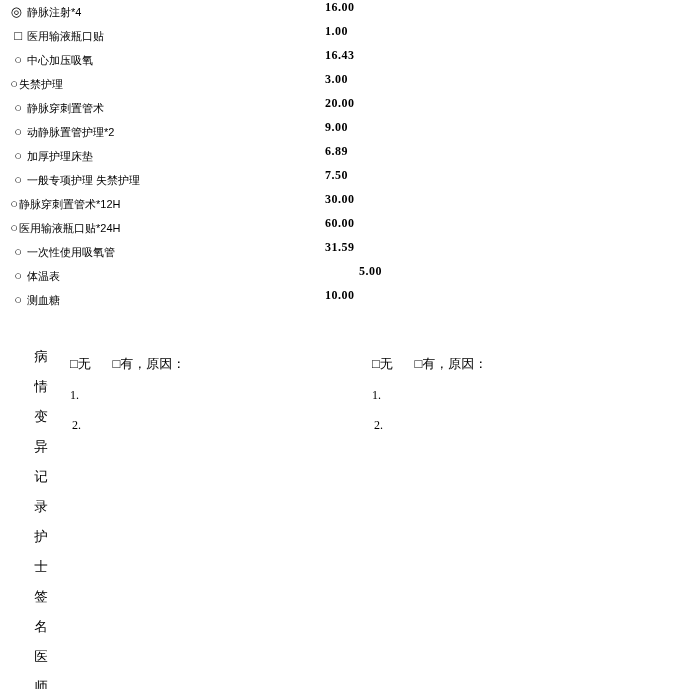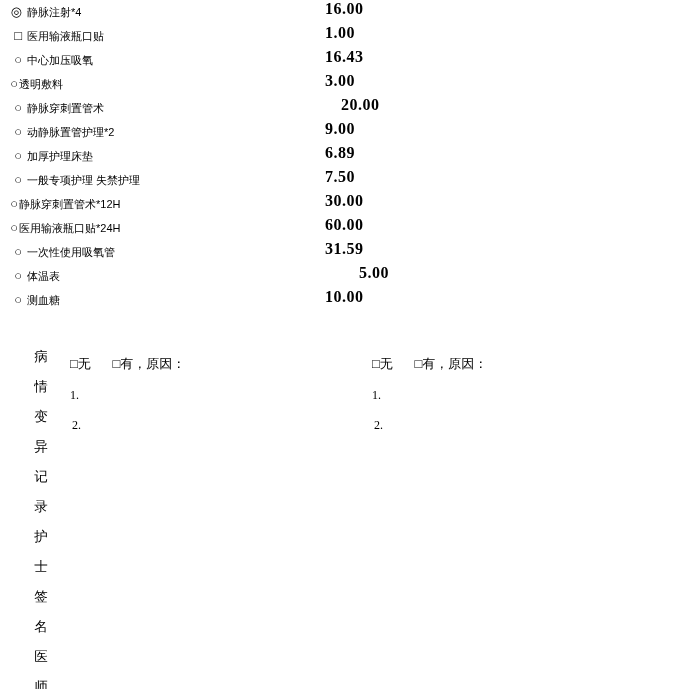--- a/index.html
+++ b/index.html
@@ -48,21 +48,21 @@
     font-size: 11px;
     padding-left: 5px;
     white-space: nowrap;
   }
   .item-label.tight {
     padding-left: 1px;
   }
   .item-price {
     position: absolute;
     left: 325px;
-    font-size: 16px;
+    font-size: 12px;
     font-weight: bold;
     font-family: "Liberation Serif", serif;
     letter-spacing: 0.5px;
   }
   .row-wrap {
     position: relative;
     height: 24px;
   }
 
   
@@ -142,31 +142,31 @@
       <div class="item-row">
         <div class="item-marker">○</div>
         <div class="item-label">中心加压吸氧</div>
       </div>
       <div class="item-price" style="top:0;">16.43</div>
     </div>
 
     <div class="row-wrap">
       <div class="item-row">
         <div class="item-marker indent-less">○</div>
-        <div class="item-label tight">透明敷料</div>
+        <div class="item-label tight">失禁护理</div>
       </div>
       <div class="item-price" style="top:0;">3.00</div>
     </div>
 
     <div class="row-wrap">
       <div class="item-row">
         <div class="item-marker">○</div>
         <div class="item-label">静脉穿刺置管术</div>
       </div>
-      <div class="item-price" style="top:0;margin-left:16px;">20.00</div>
+      <div class="item-price" style="top:0;">20.00</div>
     </div>
 
     <div class="row-wrap">
       <div class="item-row">
         <div class="item-marker">○</div>
         <div class="item-label">动静脉置管护理*2</div>
       </div>
       <div class="item-price" style="top:0;">9.00</div>
     </div>
 

